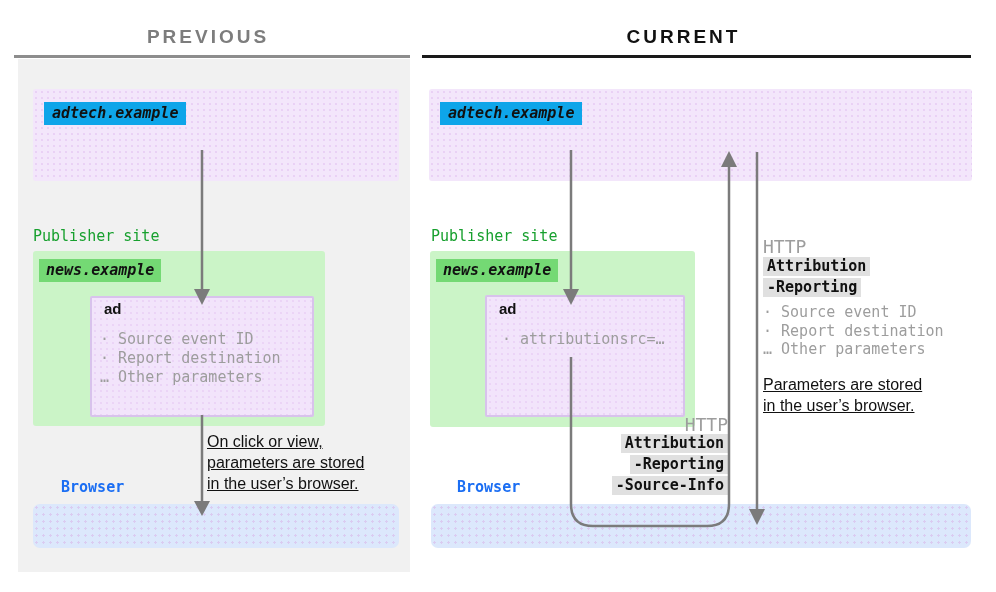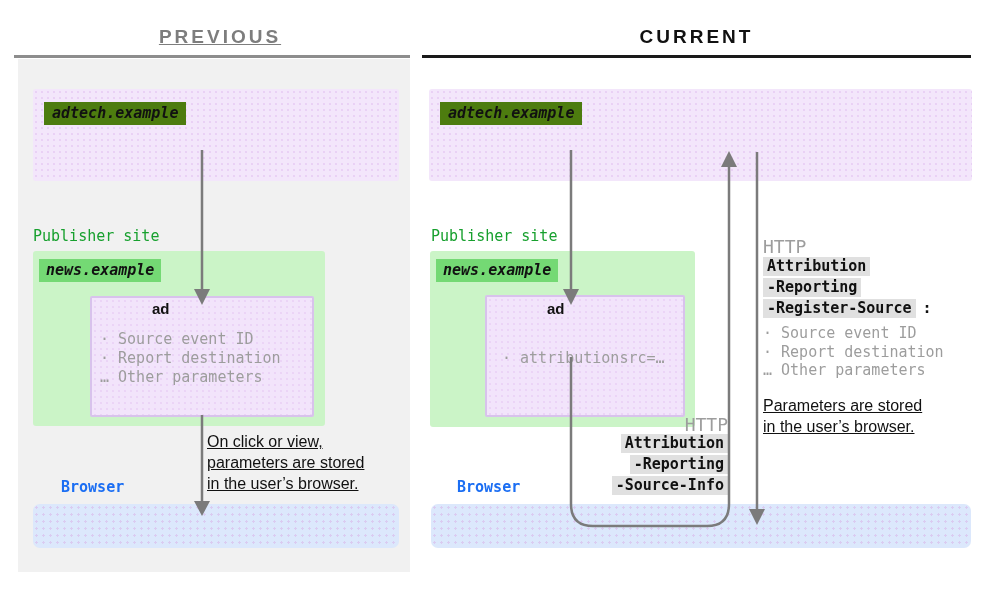--- a/index.html
+++ b/index.html
@@ -6,39 +6,39 @@
   #canvas{
     position:relative;width:996px;height:592px;background:#ffffff;overflow:hidden;
     font-family:"Liberation Sans",sans-serif;
   }
   .abs{position:absolute;}
   .mono{font-family:"DejaVu Sans Mono",monospace;}
   .sans{font-family:"Liberation Sans",sans-serif;}
 
   
   .col-title{top:26px;height:22px;text-align:center;font-size:19px;font-weight:bold;letter-spacing:3px;}
-  #title-previous{left:24px;width:392px;color:#7d7d7d;text-decoration:underline;}
-  #title-current{left:422px;width:549px;color:#111111;}
+  #title-previous{left:12px;width:392px;color:#7d7d7d;}
+  #title-current{left:409px;width:549px;color:#111111;}
   .rule{height:3px;top:55px;}
   #rule-previous{left:14px;width:396px;background:#8d8d8d;}
   #rule-current{left:422px;width:549px;background:#1a1a1a;}
 
   
   #panel-previous{left:18px;top:59px;width:392px;height:513px;background:#f1f1f1;}
 
   
   .adtech-box{
     top:89px;height:92px;background:#f3e6fb;border-radius:3px;
     background-image:radial-gradient(rgba(216,170,235,0.35) 1px, transparent 1.3px);
     background-size:6px 6px;
   }
   #adtech-box-previous{left:33px;width:366px;}
   #adtech-box-current{left:429px;width:543px;}
   .adtech-label{
-    top:102px;height:23px;line-height:23px;padding:0 8px;background:#4d7c0f;
+    top:102px;height:23px;line-height:23px;padding:0 8px;background:#0ea5e9;
     font-style:italic;font-weight:600;font-size:15px;color:#111;
   }
   #adtech-label-previous{left:44px;}
   #adtech-label-current{left:440px;}
 
   
   .publisher-label{top:227px;font-size:15px;font-weight:normal;color:#17a02e;}
   #publisher-previous{left:33px;}
   #publisher-current{left:431px;}
   .news-box{top:251px;background:#cbf4c7;border-radius:3px;}
@@ -50,26 +50,26 @@
   }
   #news-label-previous{left:39px;}
   #news-label-current{left:436px;}
 
   
   .ad-box{background:#f2e4fb;border:2px solid #d8c2ec;border-radius:2px;
     background-image:radial-gradient(rgba(216,170,235,0.28) 1px, transparent 1.3px);
     background-size:6px 6px;}
   #ad-box-previous{left:90px;top:296px;width:220px;height:117px;}
   #ad-box-current{left:485px;top:295px;width:196px;height:118px;}
-  .ad-title{font-size:15px;font-weight:bold;color:#111;margin-left:48px;}
+  .ad-title{font-size:15px;font-weight:bold;color:#111;}
   #ad-title-previous{left:104px;top:300px;}
   #ad-title-current{left:499px;top:300px;}
   .ad-items{font-size:15px;line-height:19px;color:#9d9d9d;white-space:pre;}
   #ad-items-previous{left:100px;top:330px;}
-  #ad-items-current{left:502px;top:349px;}
+  #ad-items-current{left:502px;top:330px;}
 
   
   .note{font-size:16px;line-height:21px;color:#111;white-space:pre-line;text-decoration:underline;}
   #note-previous{left:207px;top:431px;}
 
   
   .browser-label{top:478px;font-size:15px;font-weight:bold;color:#1b6ef3;padding-left:28px;}
   #browser-label-previous{left:33px;}
   #browser-label-current{left:429px;}
   .browser-box{
@@ -138,21 +138,20 @@
   <div id="news-label-current" class="abs news-label mono">news.example</div>
 
   <div id="ad-box-current" class="abs ad-box"></div>
   <div id="ad-title-current" class="abs ad-title sans">ad</div>
   <div id="ad-items-current" class="abs ad-items mono">· attributionsrc=…</div>
 
   <div id="response-block" class="abs">
     <div class="proto">HTTP</div>
     <div class="hdr-line"><span class="hl">Attribution</span></div>
     <div class="hdr-line"><span class="hl">-Reporting</span></div>
-    <div class="hdr-line"><span class="hl">-Register-Source</span><span class="colon">:</span></div>
     <div id="response-items">· Source event ID
 · Report destination
 … Other parameters</div>
     <div id="note-current" class="note sans">Parameters are stored
 in the user’s browser.</div>
   </div>
 
   <div id="request-block" class="abs">
     <div class="proto">HTTP</div>
     <div class="hdr-line"><span class="hl">Attribution</span></div>

